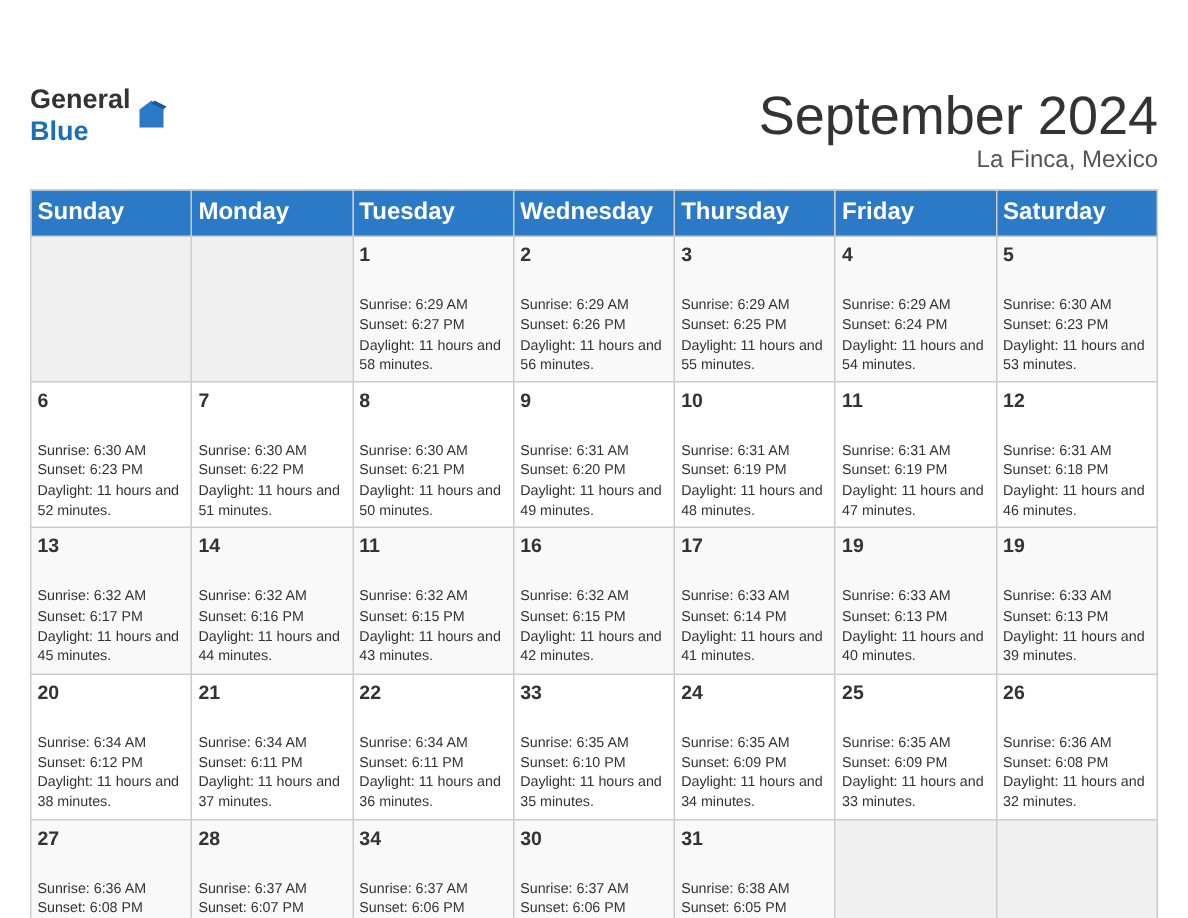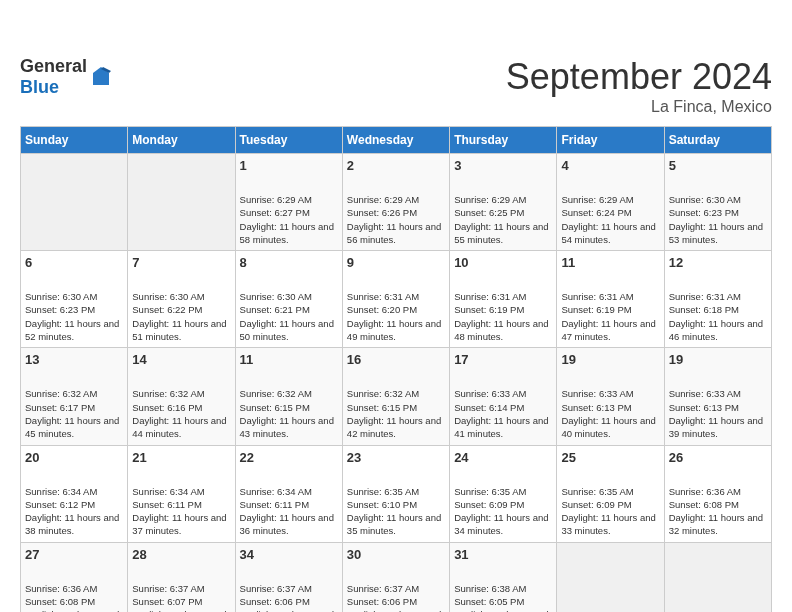--- a/index.html
+++ b/index.html
@@ -49,21 +49,21 @@
       color: #555;
     }
     table {
       width: 100%;
       border-collapse: collapse;
       table-layout: fixed;
     }
     thead tr th {
       background-color: #2a7ac7;
       color: #fff;
-      font-size: 12px;
+      font-size: 16px;
       padding: 6px 4px;
       text-align: left;
       border: 1px solid #ccc;
     }
     tbody tr td {
       vertical-align: top;
       border: 1px solid #ccc;
       padding: 4px;
       font-size: 10px;
       color: #333;
@@ -215,21 +215,21 @@
         </td>
         <td>
           <span class="day-number">21</span>
           <div class="cell-content">Sunrise: 6:34 AM<br>Sunset: 6:11 PM<br>Daylight: 11 hours and 37 minutes.</div>
         </td>
         <td>
           <span class="day-number">22</span>
           <div class="cell-content">Sunrise: 6:34 AM<br>Sunset: 6:11 PM<br>Daylight: 11 hours and 36 minutes.</div>
         </td>
         <td>
-          <span class="day-number">23</span>
+          <span class="day-number">33</span>
           <div class="cell-content">Sunrise: 6:35 AM<br>Sunset: 6:10 PM<br>Daylight: 11 hours and 35 minutes.</div>
         </td>
         <td>
           <span class="day-number">24</span>
           <div class="cell-content">Sunrise: 6:35 AM<br>Sunset: 6:09 PM<br>Daylight: 11 hours and 34 minutes.</div>
         </td>
         <td>
           <span class="day-number">25</span>
           <div class="cell-content">Sunrise: 6:35 AM<br>Sunset: 6:09 PM<br>Daylight: 11 hours and 33 minutes.</div>
         </td>

